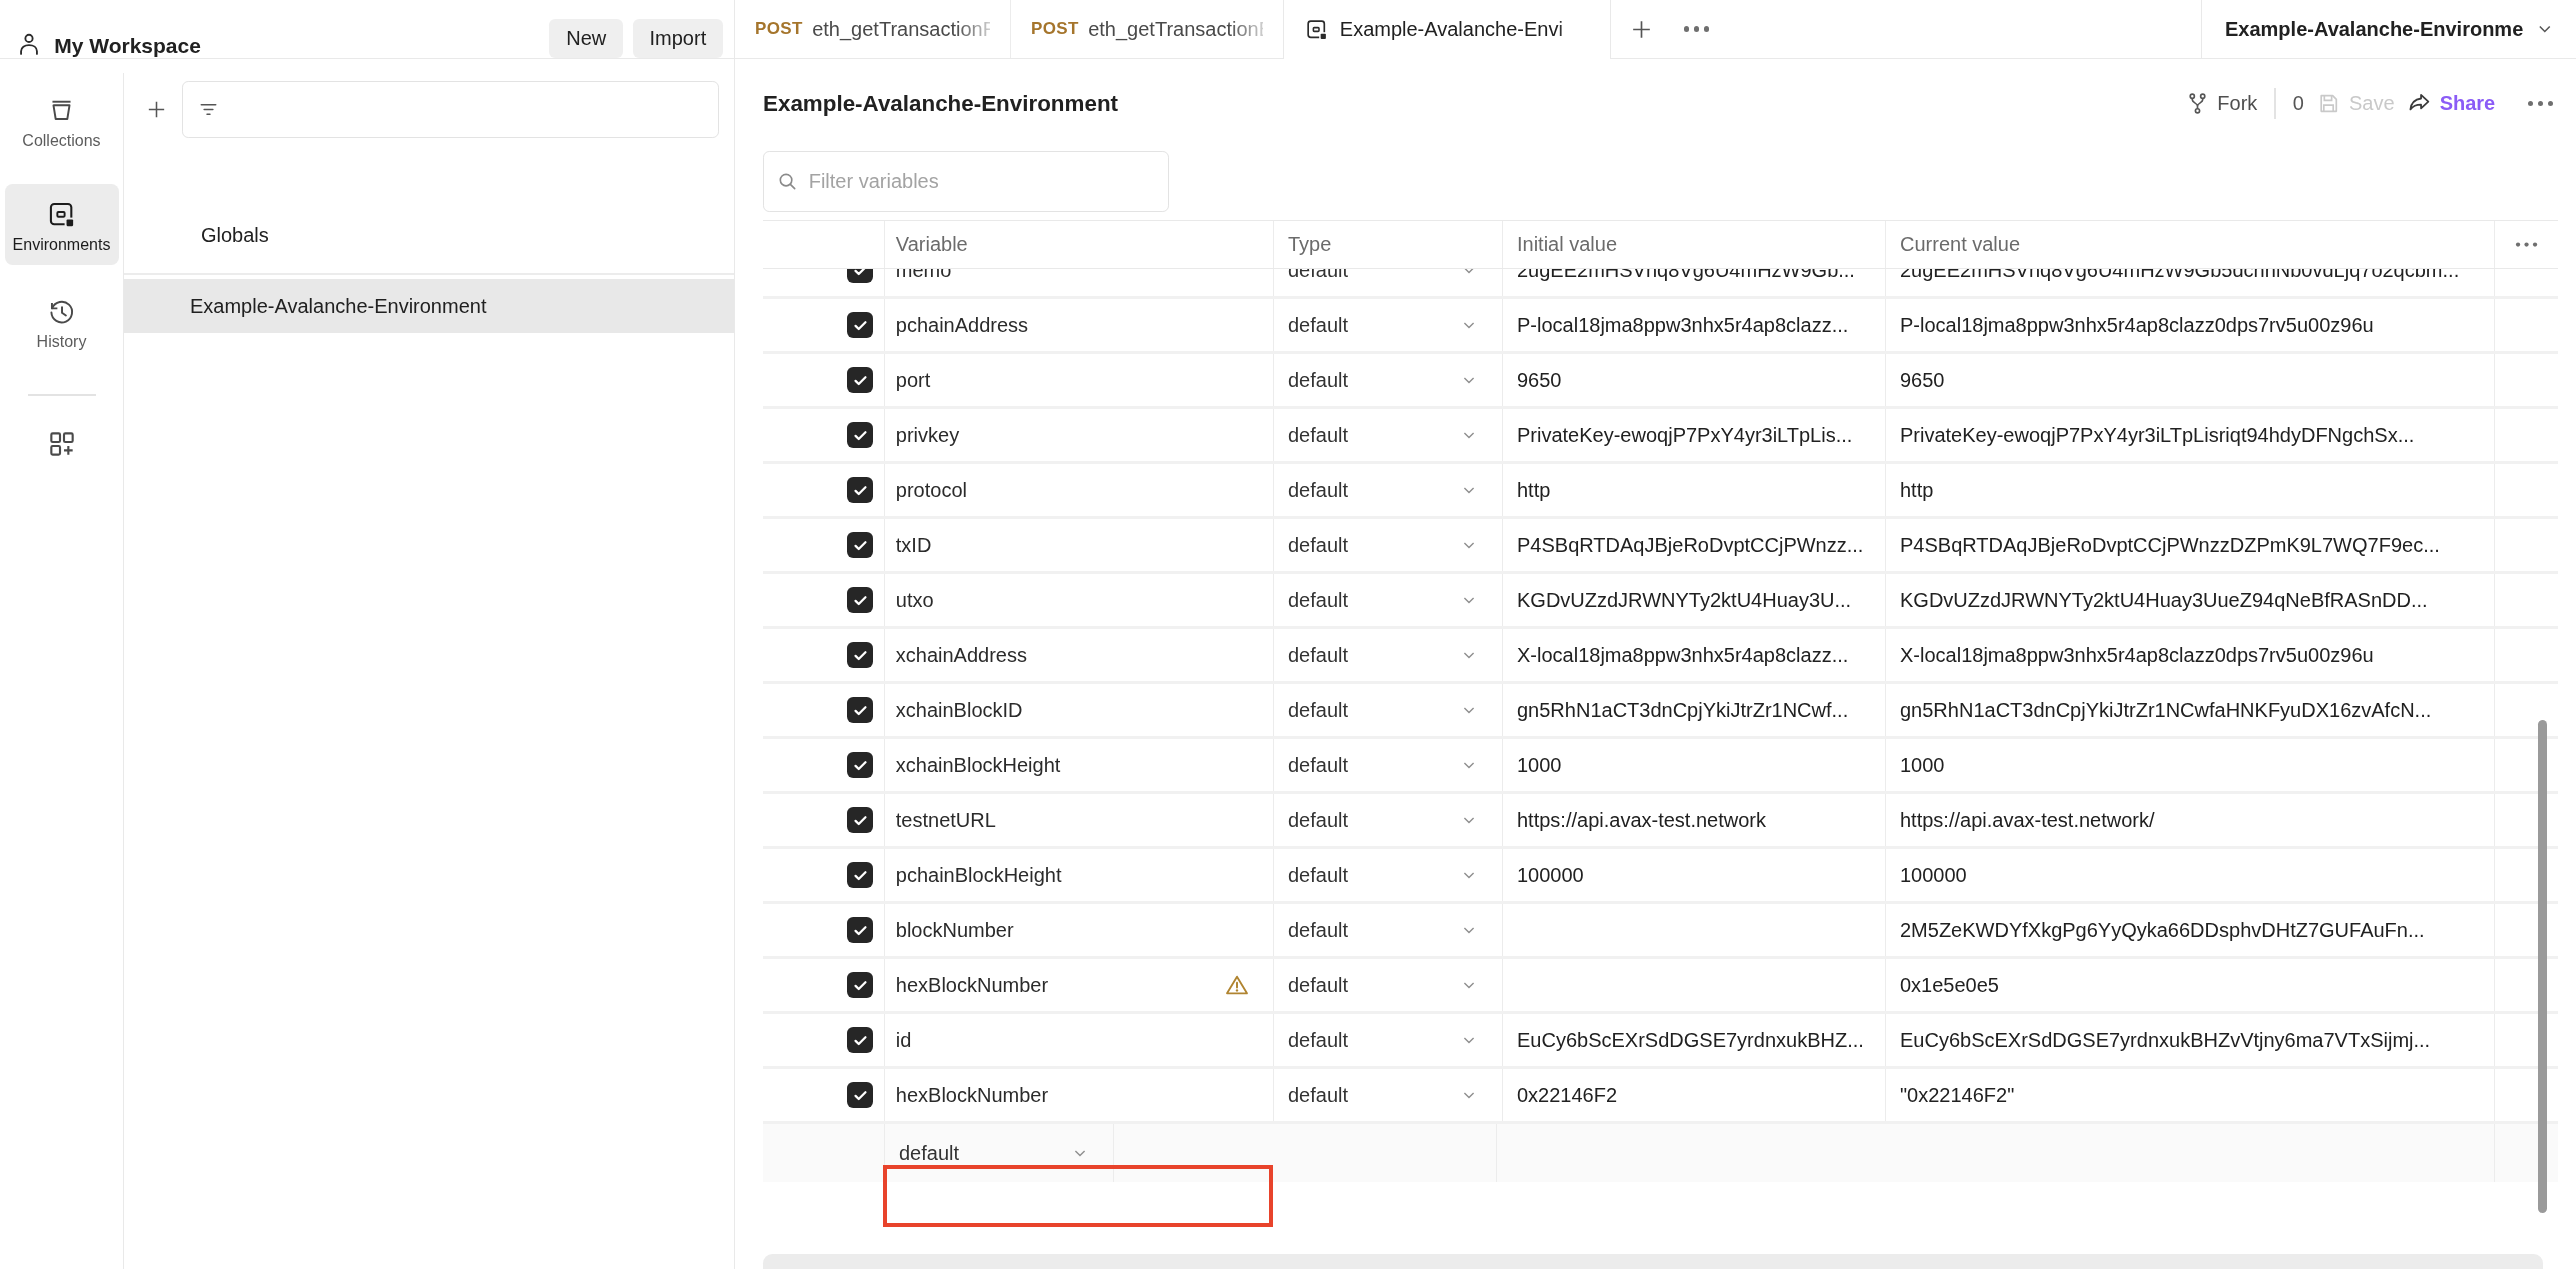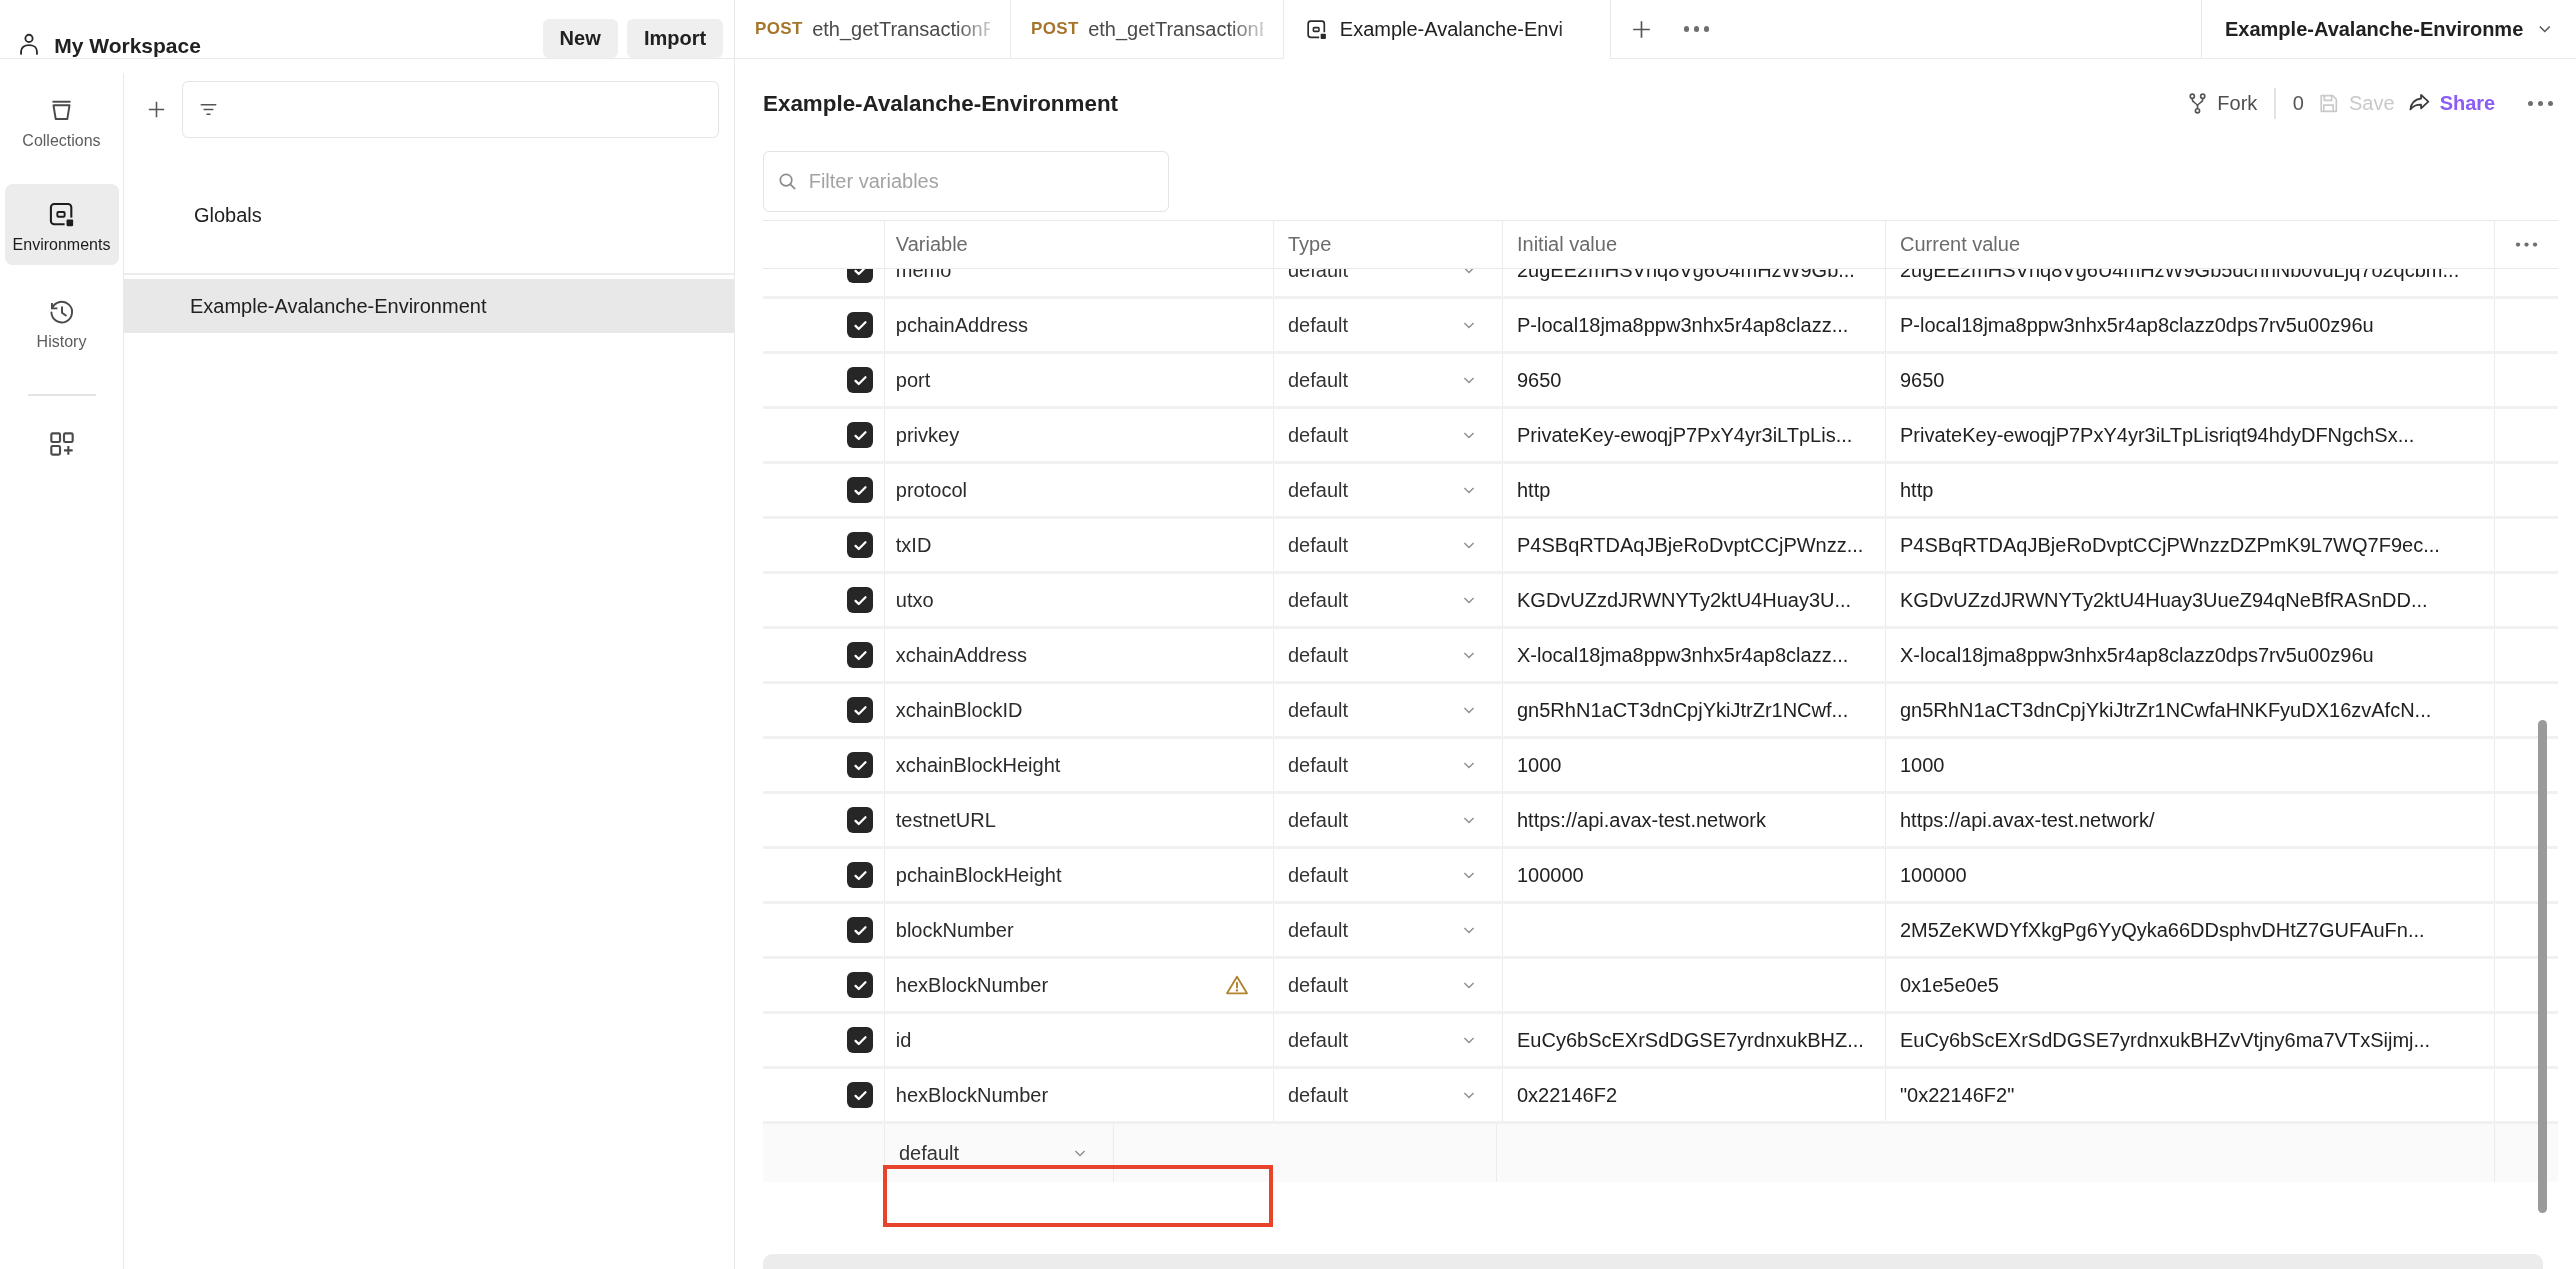--- a/index.html
+++ b/index.html
@@ -6,21 +6,21 @@
   html,body { width:2576px; height:1269px; overflow:hidden; background:#fff;
     font-family:"Liberation Sans","DejaVu Sans",sans-serif; color:#212121; font-size:20px; }
 
   
   .topbar { position:absolute; left:0; top:0; width:2576px; height:59px;
     border-bottom:1.5px solid #e9e9e9; display:flex; background:#fff; }
   .ws-area { width:734px; display:flex; align-items:flex-end; padding:0 10.8px 0 15.4px; }
   .ws-title { font-weight:700; font-size:21px; margin-left:10.8px; }
   .ws-spacer { flex:1; }
   .btn-gray { background:#efefef; border-radius:6.2px; height:39px; display:flex; align-items:center;
-    padding:8px 17px; font-size:20px; color:#212121; margin-left:9.3px; cursor:pointer;font-weight:bold; }
+    padding:8px 17px; font-size:20px; color:#212121; margin-left:9.3px; cursor:pointer; }
   .tabstrip { flex:1; display:flex; align-items:stretch; border-left:1.5px solid #e9e9e9; }
   .tab { position:relative; display:flex; align-items:center; padding:0 20px; overflow:hidden; }
   .tab .tlabel { white-space:nowrap; overflow:hidden; color:#4a4a4a; }
   .tab .fade { position:absolute; right:0; top:0; bottom:0; width:54px;
     background:linear-gradient(90deg, rgba(255,255,255,0), #fff 85%); }
   .tab1 { width:276px; border-right:1.5px solid #ececec; }
   .tab2 { width:272px; }
   .tab-active { width:328px; border-left:1.5px solid #e9e9e9; border-right:1.5px solid #e9e9e9;
     margin-bottom:-1.5px; background:#fff; }
   .tab-active .tlabel { color:#212121; margin-left:10.8px; }
@@ -44,21 +44,21 @@
   .s-history { margin-top:31px; }
   .strip-divider { width:68px; height:1.5px; background:#e3e3e3; margin-top:43px; }
   .s-grid { margin-top:32px; }
 
   
   .sidepanel { position:absolute; left:124px; top:59px; width:611px; bottom:0; border-right:1.5px solid #e9e9e9; background:#fff; }
   .panel-top { position:absolute; left:0; top:21.6px; width:100%; display:flex; align-items:center; }
   .panel-plus { width:43px; height:43px; margin-left:10.8px; display:flex; align-items:center; justify-content:center; color:#555; cursor:pointer; }
   .panel-filter { margin-left:4.6px; width:537px; height:57px; border:1.5px solid #e3e3e3; border-radius:6.2px;
     display:flex; align-items:center; padding-left:14px; background:#fff; }
-  .globals-row { position:absolute; left:4px; top:145px; width:100%; height:43px; display:flex; align-items:flex-start;
+  .globals-row { position:absolute; left:11px; top:145px; width:100%; height:43px; display:flex; align-items:flex-end;
     padding-left:66px; cursor:pointer; }
   .panel-divider { position:absolute; left:0; top:214px; width:100%; height:1.5px; background:#ececec; }
   .envrow { position:absolute; left:0; top:220px; width:100%; height:54px; background:#e8e8e8;
     display:flex; align-items:center; padding-left:66px; cursor:pointer; }
   .check-badge { position:absolute; left:647px; width:28px; height:28px; border-radius:50%; background:#6f6f6f;
     display:flex; align-items:center; justify-content:center; }
 
   
   .main { position:absolute; left:736px; top:59px; right:0; bottom:0; background:#fff; }
   .env-header { position:absolute; left:27px; right:23px; top:19.3px; height:51px; display:flex; align-items:center; }

